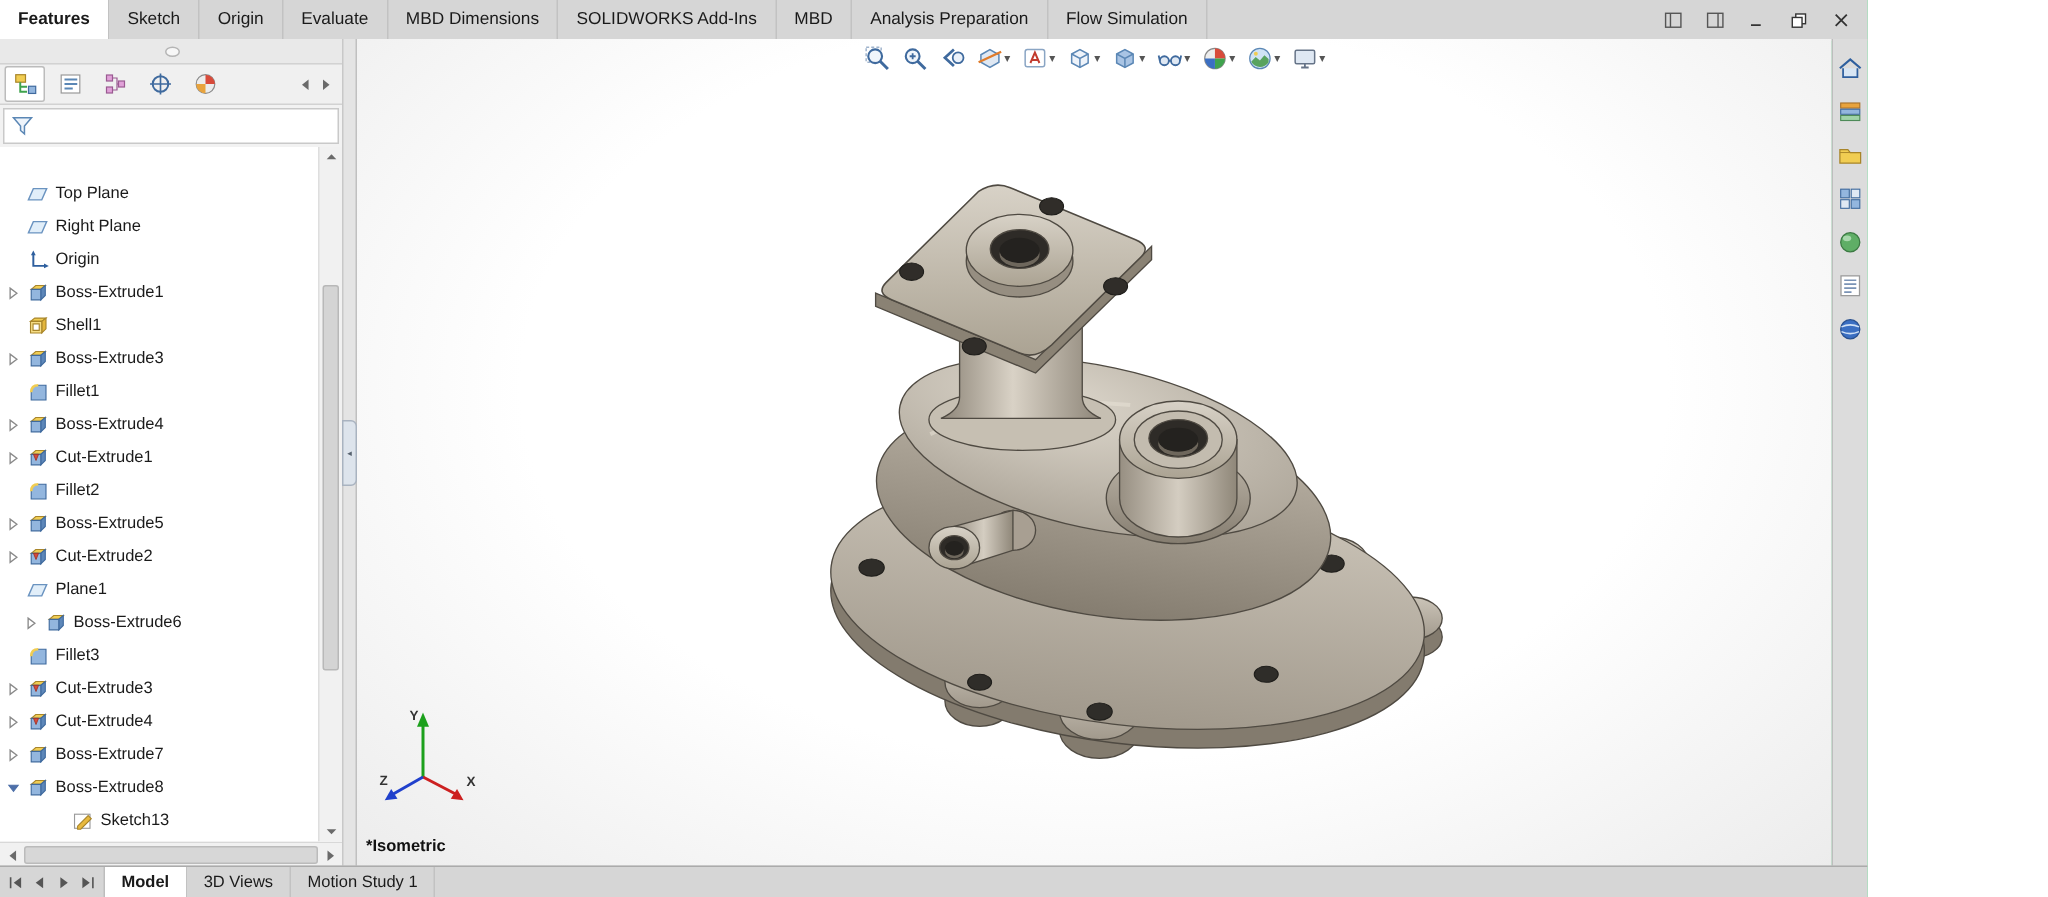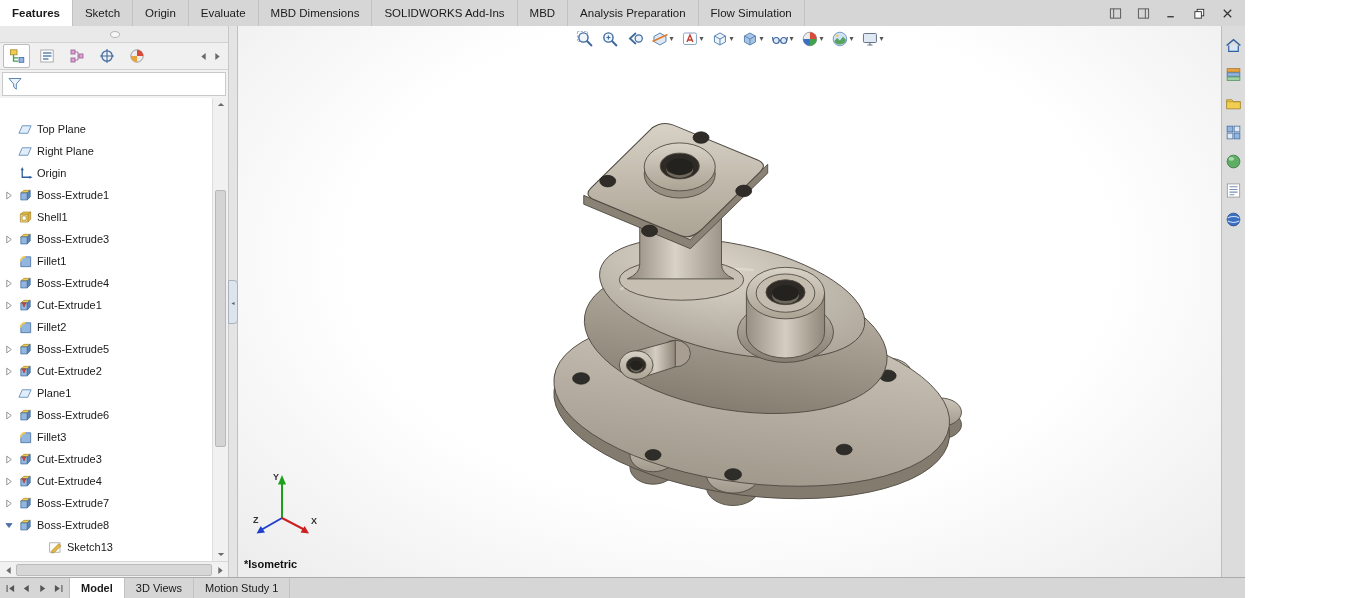--- a/index.html
+++ b/index.html
@@ -359,21 +359,21 @@
             </div>
             <div class="tree-row" style="padding-left: 4px;">
               <span class="expander"></span>
               <span class="icon tree-icon">
                 <svg viewBox="0 0 16 14">
                   <path d="M4.5 3h9.5l-3.5 8H1z" fill="#dcebf8" fill-opacity="0.85" stroke="#6a93c0"></path>
                 </svg>
               </span>
               <span class="tree-label">Plane1</span>
             </div>
-            <div class="tree-row" style="padding-left: 4px;">
+            <div class="tree-row" style="padding-left: 16px;">
               <span class="expander">
                 <svg viewBox="0 0 8 10">
                   <path d="M1.5 1.2v7.6L6.5 5z" fill="none" stroke="#8a8a8a"></path>
                 </svg>
               </span>
               <span class="icon tree-icon">
                 <svg viewBox="0 0 16 16">
                   <path d="M3 5.2l3.2-2.7h6.8L9.8 5.2z" fill="#f1cd52" stroke="#a8852a" stroke-width="0.8"></path>
                   <path d="M13 2.5v7.1l-3.2 3.1V5.2z" fill="#5d87b9" stroke="#3f6a9e" stroke-width="0.8"></path>
                   <path d="M3 5.2h6.8v7.5H3z" fill="#93b6de" stroke="#3f6a9e" stroke-width="0.8"></path>

